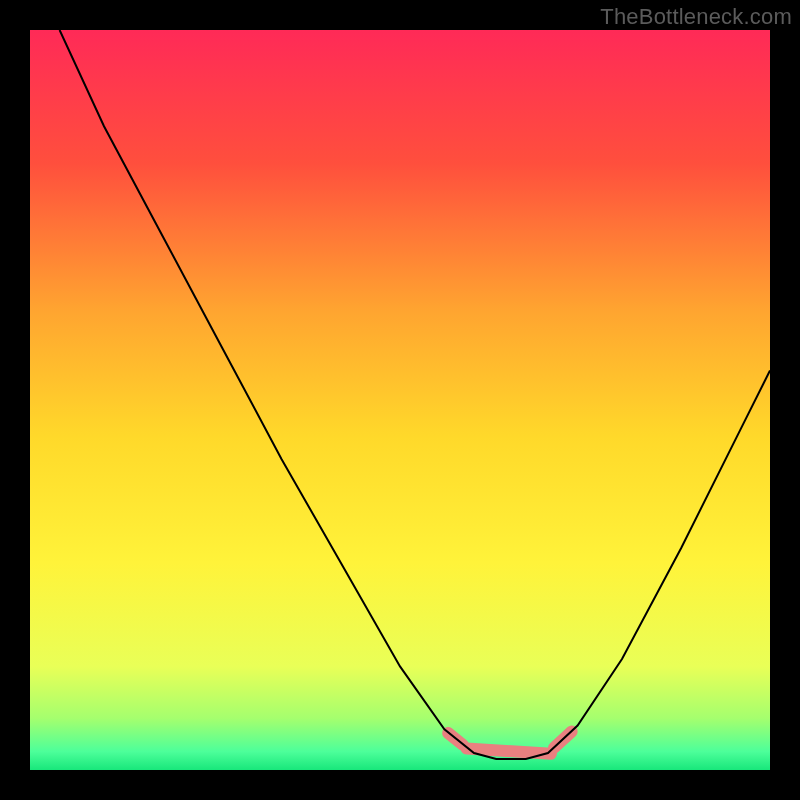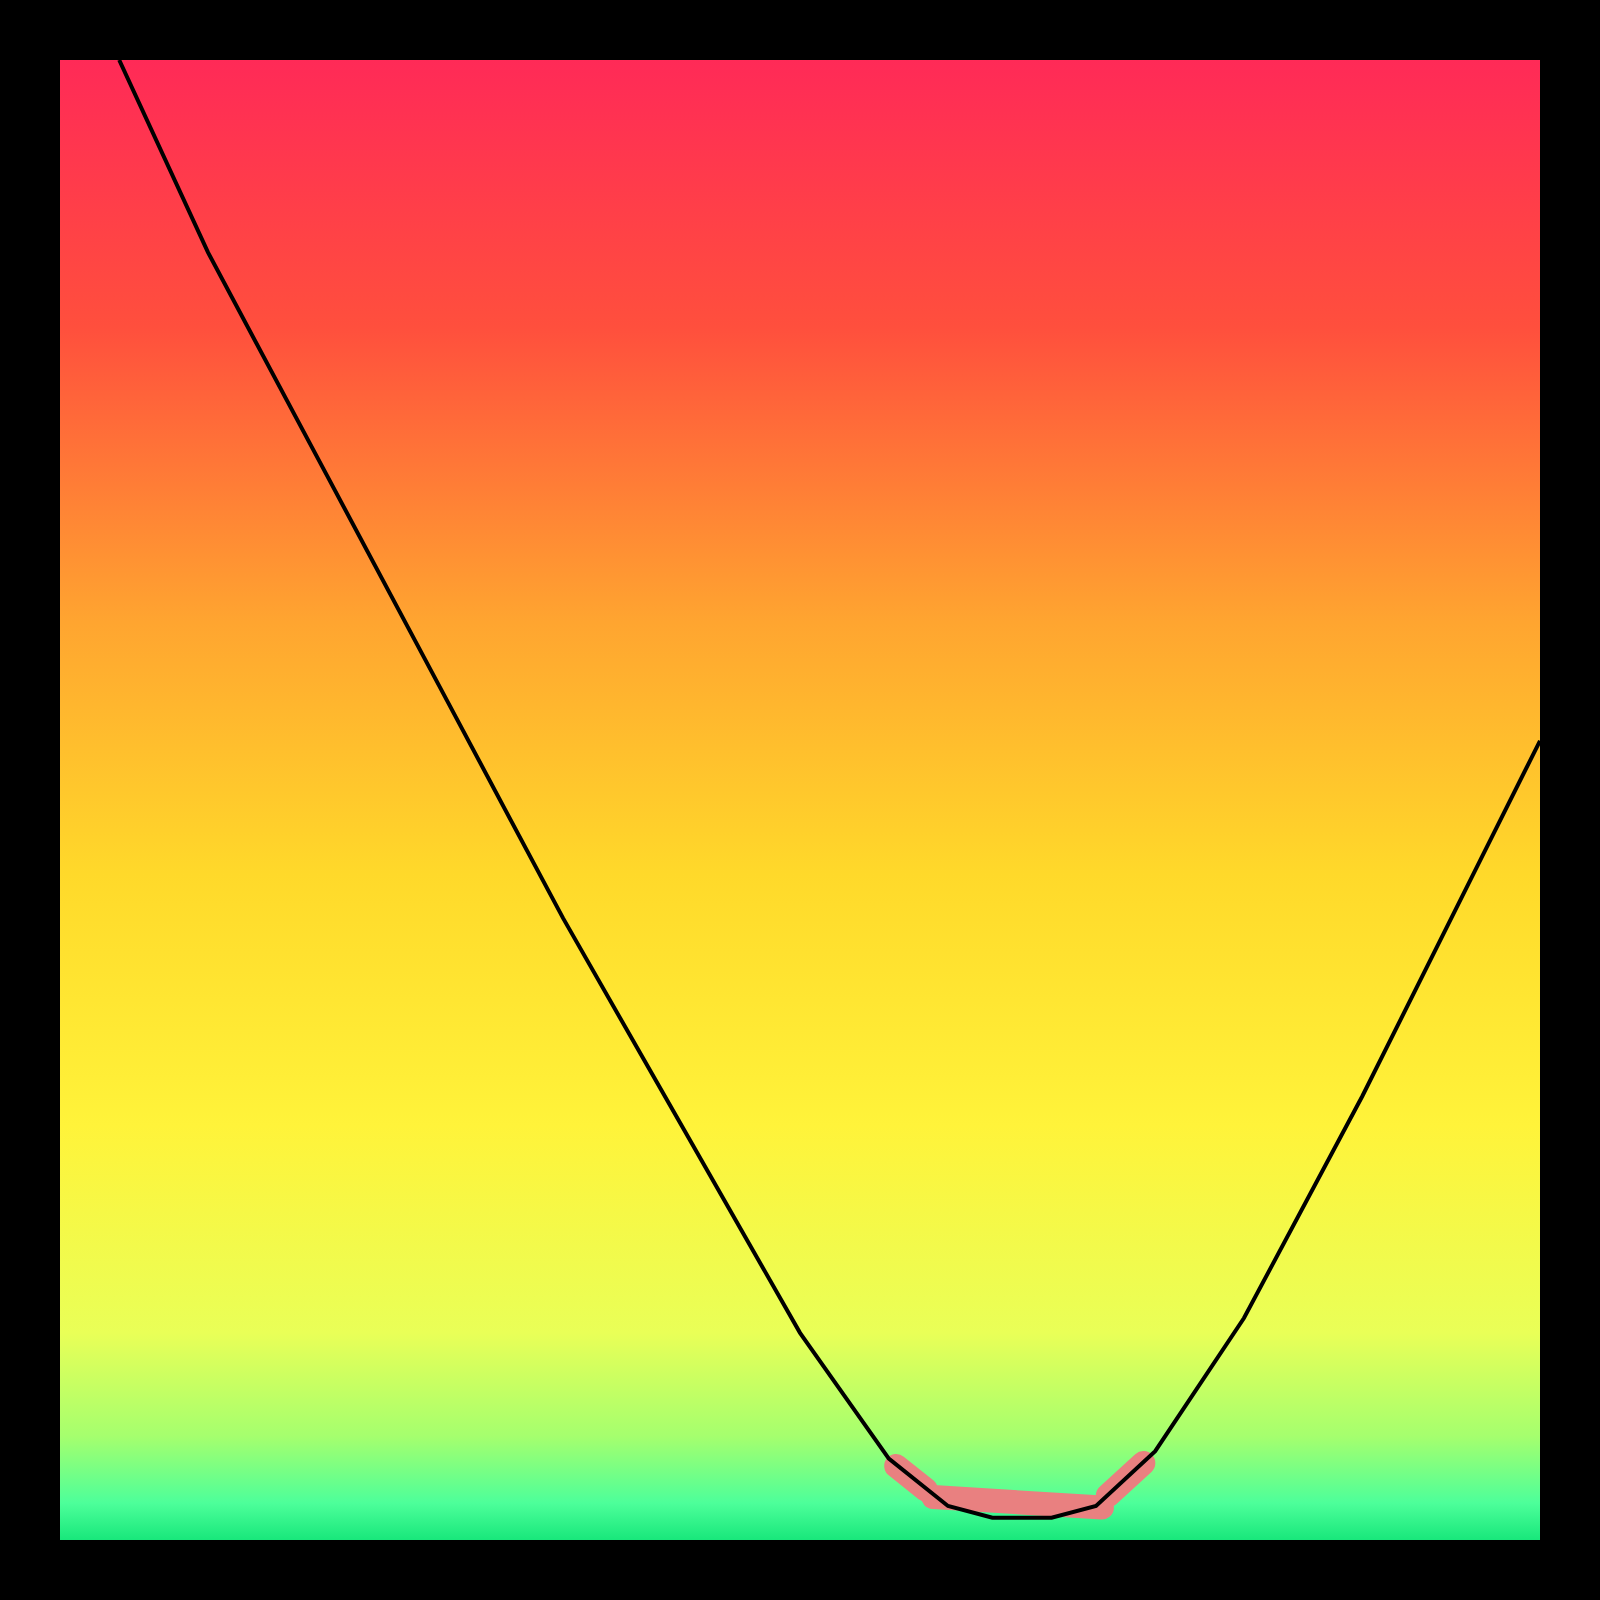--- a/index.html
+++ b/index.html
@@ -52,13 +52,14 @@
         </linearGradient>
     </defs>
     <rect x="0" y="0" width="740" height="740" fill="url(#bg-grad)"></rect>
     <g id="highlight-layer">
         <line x1="418.10" y1="703.00" x2="432.90" y2="714.84" stroke="#e98080" stroke-width="12" stroke-linecap="round"></line>
         <line x1="436.60" y1="718.54" x2="520.96" y2="723.72" stroke="#e98080" stroke-width="12" stroke-linecap="round"></line>
         <line x1="523.92" y1="717.80" x2="541.68" y2="701.52" stroke="#e98080" stroke-width="12" stroke-linecap="round"></line>
       </g>
     <path id="main-curve" fill="none" d="M29.60 0.00 L74.00 96.20 L133.20 207.20 L192.40 318.20 L251.60 429.20 L310.80 532.80 L370.00 636.40 L414.40 699.30 L444.00 722.98 L466.20 728.90 L495.80 728.90 L518.00 722.98 L547.60 695.60 L592.00 629.00 L651.20 518.00 L710.40 399.60 L740.00 340.40" stroke="#000000" stroke-width="2"></path>
   </svg>
+  <div class="watermark">TheBottleneck.com</div>
 </div>
 
 </body></html>

